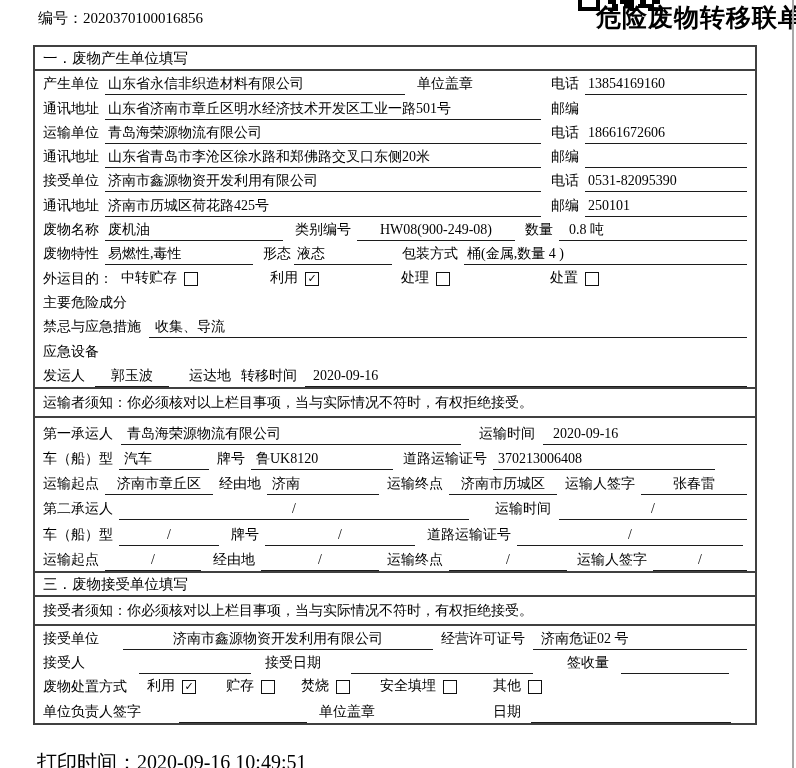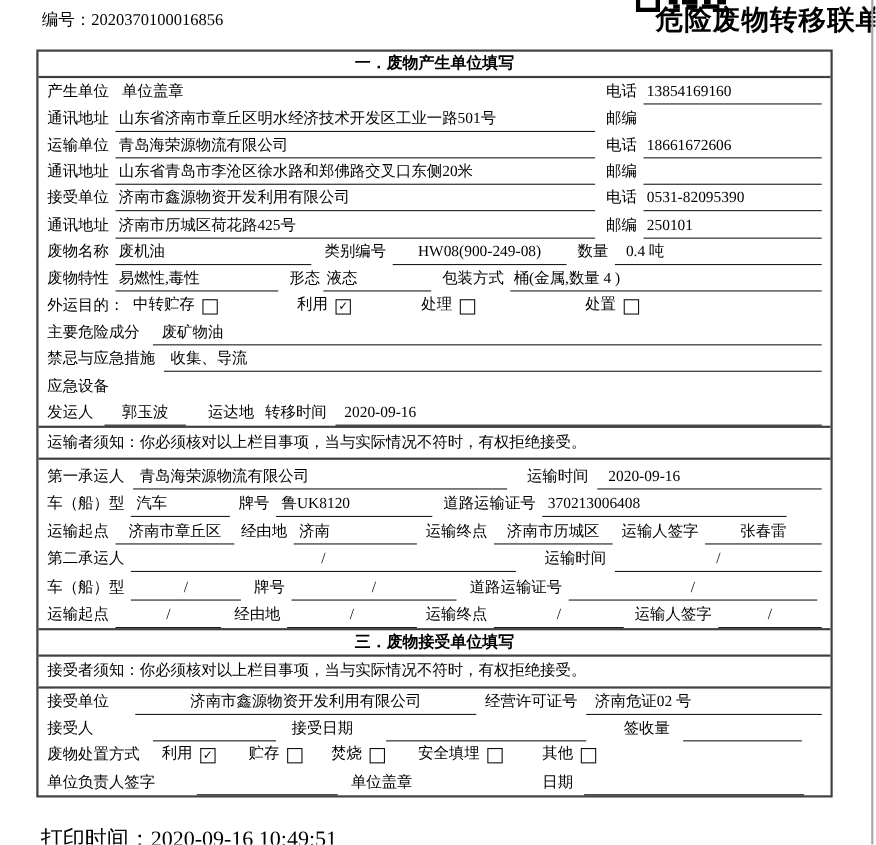--- a/index.html
+++ b/index.html
@@ -5,22 +5,22 @@
   html,body{margin:0;padding:0;background:#fff;}
   .page{position:relative;width:796px;height:768px;background:#ffffff;overflow:hidden;
         font-family:"Liberation Serif","DejaVu Serif",serif;color:#000;font-size:14px;}
   .edge-line{position:absolute;top:0;right:2px;width:2px;height:768px;background:#a8a8a8;}
   .serial{position:absolute;left:38px;top:9px;font-size:15px;white-space:nowrap;}
   .doc-title{position:absolute;left:94px;top:1px;width:710px;text-align:right;
              font-size:25px;font-weight:bold;letter-spacing:1px;}
   .qr{position:absolute;left:578px;top:0;width:82px;height:11px;}
 
   .doc{position:absolute;left:33px;top:45px;width:724px;border:2px solid #404040;background:#fff;box-sizing:border-box;}
-  .sec-hd{font-weight:bold;font-size:14.5px;height:17px;line-height:17px;
-          padding:3px 8px 2px;border-bottom:2px solid #404040;text-align:center;}
+  .sec-hd{font-weight:normal;font-size:14.5px;height:17px;line-height:17px;
+          padding:3px 8px 2px;border-bottom:2px solid #404040;}
   .bt{border-top:2px solid #404040;}
   .note{padding:5px 8px 4px;border-bottom:2px solid #404040;line-height:18px;}
   .row{display:flex;align-items:flex-end;padding:0 8px;height:24.3px;box-sizing:border-box;}
   .row2{height:25.2px;} .row2a{height:27px;} .row3{height:24.2px;}
   .lbl{white-space:nowrap;line-height:18px;padding-bottom:2px;}
   .val{border-bottom:1px solid #1c1c1c;line-height:18px;padding:0 3px 1px;white-space:nowrap;
        overflow:visible;box-sizing:border-box;}
   .fill{flex:1 1 auto;min-width:0;}
   .ctr{text-align:center;}
   .lz{display:flex;width:508px;align-items:flex-end;flex:0 0 auto;}
@@ -61,20 +61,21 @@
   <div class="edge-line"></div>
 
   <div class="doc">
 
     <div>
       <div class="sec-hd">一．废物产生单位填写</div>
 
       <div class="row">
         <div class="lz">
           <span class="lbl">产生单位</span>
+          <span class="val" style="width:300px;margin-left:6px">山东省永信非织造材料有限公司</span>
           <span class="lbl" style="margin-left:12px">单位盖章</span>
         </div>
         <div class="rz">
           <span class="lbl">电话</span>
           <span class="val fill" style="margin-left:6px">13854169160</span>
         </div>
       </div>
 
       <div class="row">
         <div class="lz">
@@ -129,21 +130,21 @@
           <span class="val fill" style="margin-left:6px">250101</span>
         </div>
       </div>
 
       <div class="row">
         <span class="lbl">废物名称</span>
         <span class="val" style="width:178px;margin-left:6px">废机油</span>
         <span class="lbl" style="margin-left:12px">类别编号</span>
         <span class="val ctr" style="width:158px;margin-left:6px">HW08(900-249-08)</span>
         <span class="lbl" style="margin-left:10px">数量</span>
-        <span class="val fill" style="margin-left:6px;padding-left:10px">0.4 吨</span>
+        <span class="val fill" style="margin-left:6px;padding-left:10px">0.8 吨</span>
       </div>
 
       <div class="row">
         <span class="lbl">废物特性</span>
         <span class="val" style="width:148px;margin-left:6px">易燃性,毒性</span>
         <span class="lbl" style="margin-left:10px">形态</span>
         <span class="val" style="width:98px;margin-left:3px">液态</span>
         <span class="lbl" style="margin-left:10px">包装方式</span>
         <span class="val fill" style="margin-left:6px">桶(金属,数量 4 )</span>
       </div>
@@ -151,33 +152,32 @@
       <div class="row">
         <span class="lbl">外运目的：</span>
         <span class="opt" style="margin-left:8px">
           <span class="lbl">中转贮存</span>
           <span class="cb"></span>
         </span>
         <span class="opt" style="margin-left:72px">
           <span class="lbl">利用</span>
           <span class="cb">✓</span>
         </span>
-        <span class="opt" style="margin-left:64px">
+        <span class="opt" style="margin-left:82px">
           <span class="lbl">处理</span>
           <span class="cb"></span>
         </span>
         <span class="opt" style="margin-left:100px">
           <span class="lbl">处置</span>
           <span class="cb"></span>
         </span>
       </div>
 
       <div class="row">
         <span class="lbl">主要危险成分</span>
-        <span class="val fill" style="margin-left:12px;padding-left:8px">废矿物油</span>
       </div>
 
       <div class="row">
         <span class="lbl">禁忌与应急措施</span>
         <span class="val fill" style="margin-left:8px;padding-left:6px">收集、导流</span>
       </div>
 
       <div class="row">
         <span class="lbl">应急设备</span>
       </div>

